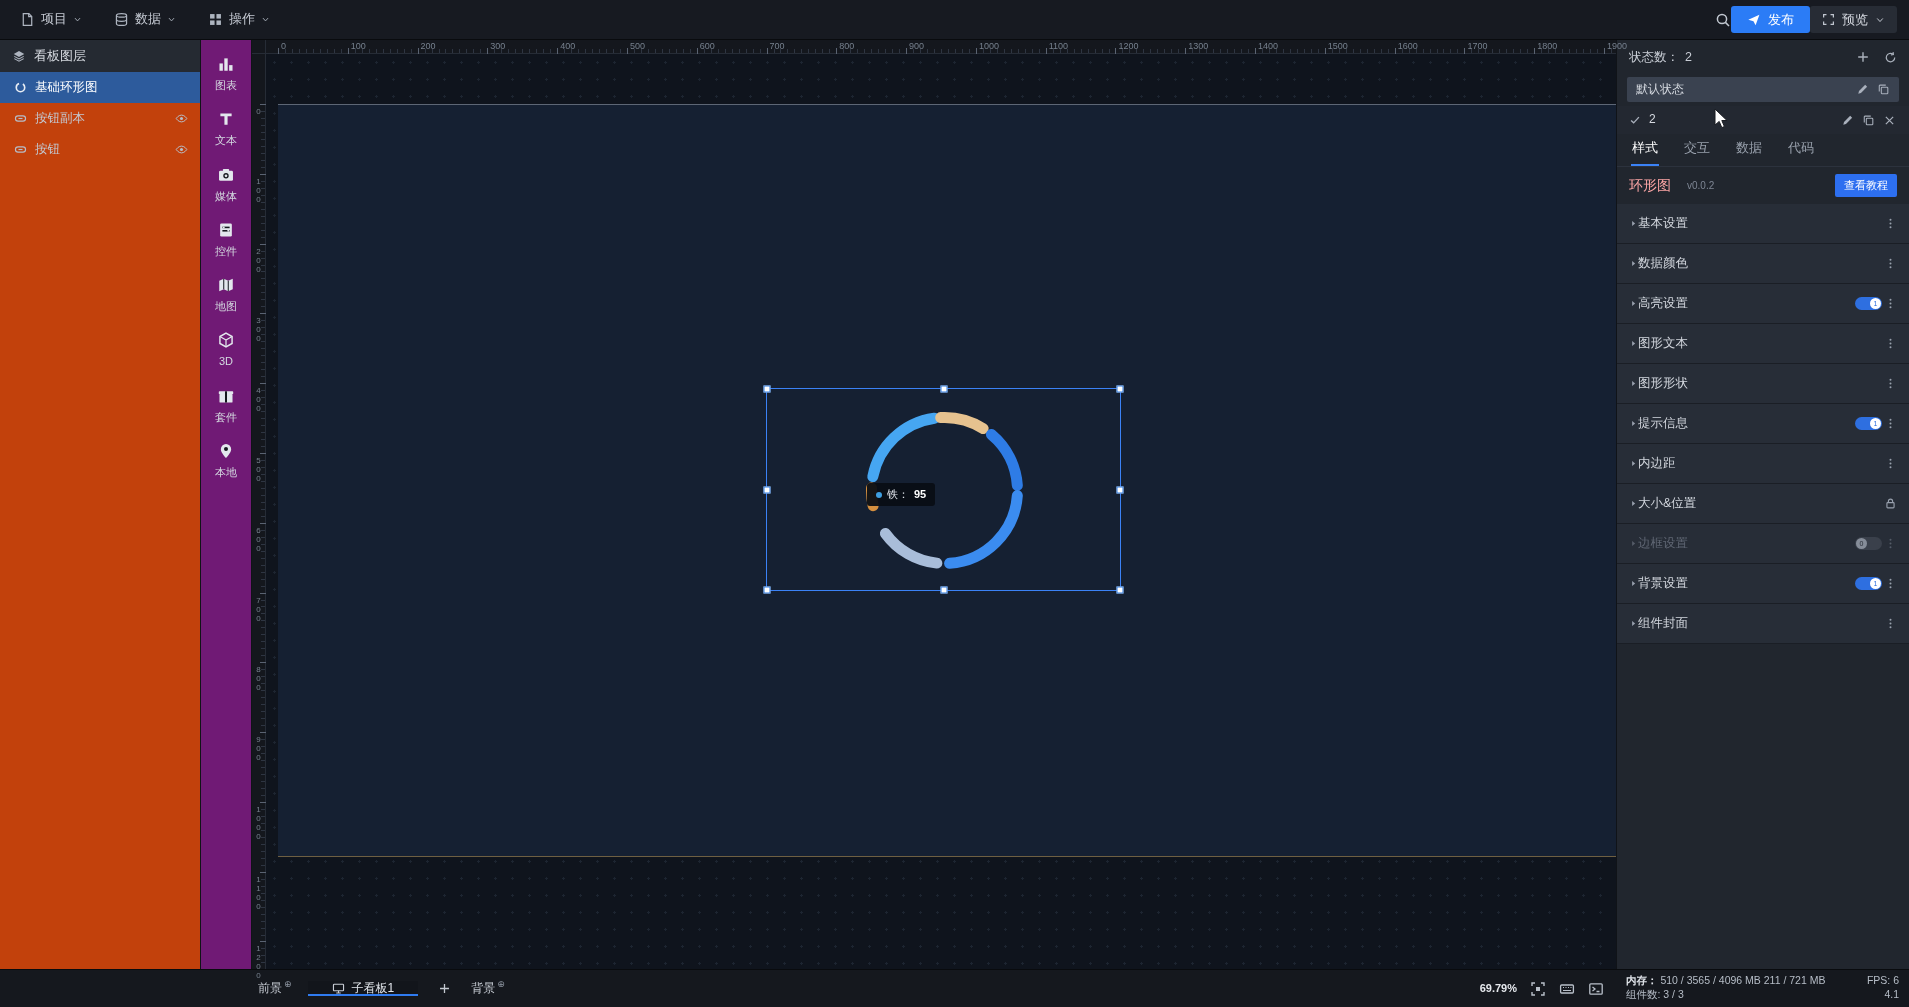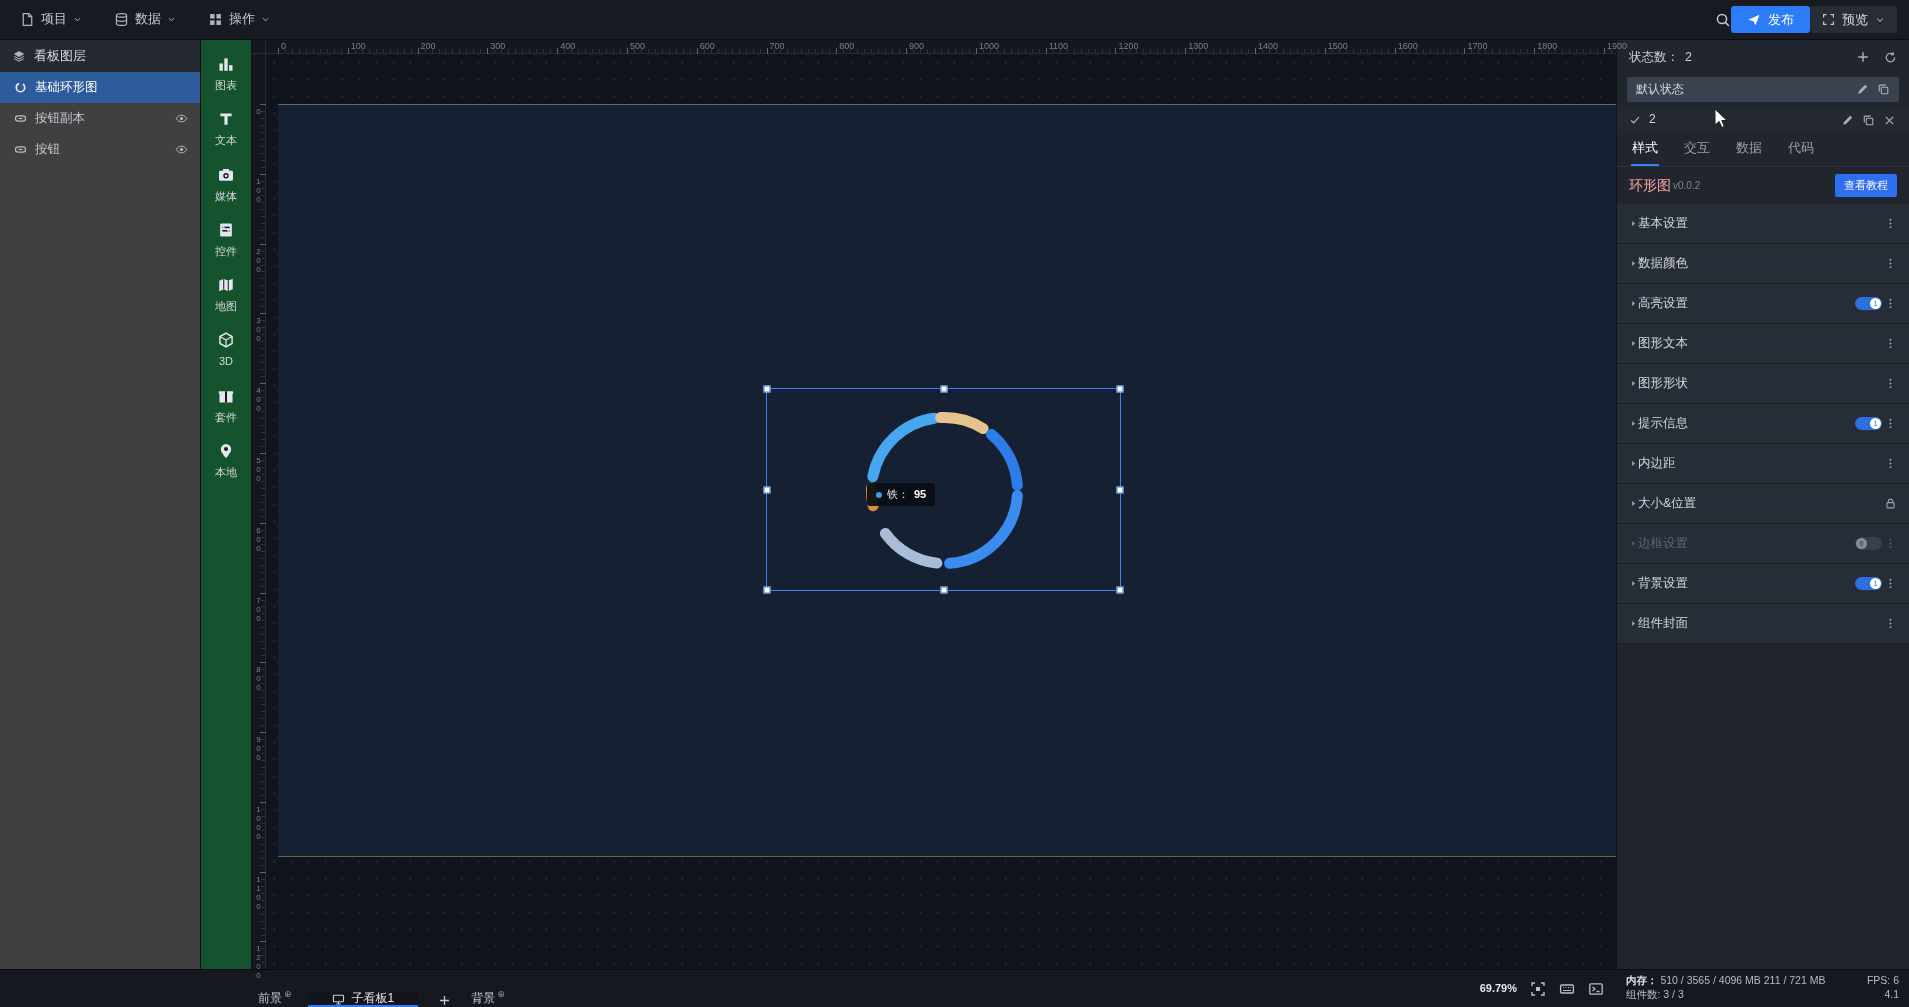--- a/index.html
+++ b/index.html
@@ -11,27 +11,27 @@
 .topbar{height:40px;flex:0 0 40px;background:#171a21;border-bottom:1px solid #090b0e;display:flex;align-items:center;justify-content:space-between;padding:0 12px 0 4px;}
 .tb-left{display:flex;align-items:center;height:100%;}
 .menu{display:flex;align-items:center;gap:6px;padding:0 16px;height:100%;color:#c6cbd4;}
 .tb-right{display:flex;align-items:center;gap:0;}
 .tb-right .ic{color:#c2c8d1;}
 .btn-publish{display:flex;align-items:center;gap:7px;height:27px;padding:0 16px;background:#2b7cf6;border:none;border-radius:3px;color:#fff;font-size:13px;font-family:inherit;}
 .btn-publish .ic{color:#fff;}
 .btn-preview{display:flex;align-items:center;gap:7px;height:27px;padding:0 12px;background:#272c35;border:none;border-radius:3px;color:#d3d7de;font-size:13px;font-family:inherit;}
 
 .main{flex:1;display:flex;min-height:0;}
-.layers{width:201px;flex:0 0 201px;background:#404040;border-right:1px solid #101318;display:flex;flex-direction:column;}
+.layers{width:201px;flex:0 0 201px;background:#c2410c;border-right:1px solid #101318;display:flex;flex-direction:column;}
 .layers-header{height:32px;display:flex;align-items:center;gap:8px;padding:0 12px;color:#d7dbe1;background:#252a32;font-size:13px;}
 .layer-item{height:31px;display:flex;align-items:center;gap:8px;padding:0 12px 0 14px;color:#c3c8d1;font-size:12.5px;}
 .layer-item.sel{background:#2d5b9c;color:#fff;}
 .layer-item .ic{color:#b7bec9;}
 .layer-item.sel .ic{color:#e8edf4;}
-.widgets{width:51px;flex:0 0 51px;background:#14532d;border-right:1px solid #101318;display:flex;flex-direction:column;align-items:center;padding-top:6px;}
+.widgets{width:51px;flex:0 0 51px;background:#701a75;border-right:1px solid #101318;display:flex;flex-direction:column;align-items:center;padding-top:6px;}
 .witem{width:100%;display:flex;flex-direction:column;align-items:center;gap:5px;padding:9px 0;color:#d4d9e0;}
 .witem .ic{color:#e3e7ed;}
 .wlbl{font-size:11px;}
 
 .canvas{flex:1;position:relative;background:#101520;min-width:0;}
 .corner{position:absolute;left:0;top:0;width:14px;height:14px;background:#14171d;border-right:1px solid #262c36;border-bottom:1px solid #262c36;z-index:3;}
 .hruler{position:absolute;left:14px;top:0;right:0;height:14px;background:#14171d;border-bottom:1px solid #262c36;z-index:2;background-image:repeating-linear-gradient(to right,#2e3542 0 1px,transparent 1px 6.979px);background-size:100% 4px;background-repeat:no-repeat;background-position:12px 100%;}
 .htick{position:absolute;top:0;height:14px;color:#76808e;font-size:9px;}
 .htick i{position:absolute;left:0;bottom:0;width:1px;height:6px;background:#5a6372;}
 .htick span{position:absolute;left:3px;top:1px;}
@@ -52,37 +52,37 @@
 .insp-head .ic{color:#aab1bc;margin-left:8px;}
 .state-row{display:flex;align-items:center;gap:8px;font-size:12px;color:#d6dae1;}
 .srow1{margin:3px 10px 4px;height:25px;background:#3a4250;border-radius:2px;padding:0 9px;}
 .srow2{height:28px;padding:0 13px 0 12px;background:#232831;}
 .state-row .ic{color:#a9b0bc;}
 .insp-tabs{height:33px;display:flex;align-items:flex-end;gap:24px;padding:0 14px;border-bottom:1px solid #2c323d;}
 .tab{padding:0 1px 9px;color:#99a1ad;font-size:13px;}
 .tab.active{color:#fff;box-shadow:inset 0 -2px 0 #3b82f6;}
 .comp-row{height:37px;display:flex;align-items:center;padding:0 12px;}
 .comp-name{font-size:14px;color:#fca5a5;}
-.comp-ver{font-size:10px;color:#7e8694;margin-left:2px;}
+.comp-ver{font-size:10px;color:#7e8694;margin-left:16px;}
 .btn-tutorial{background:#2d6ff0;color:#fff;border:none;border-radius:2px;font-size:11px;padding:4px 9px;font-family:inherit;}
 .section{height:40px;display:flex;align-items:center;padding:0 12px;background:#272d37;border-bottom:1px solid #1a1e25;}
 .sec-lbl{color:#d3d7de;font-size:12.5px;}
 .section .ic{color:#98a0ad;}
 .section.dim .sec-lbl{color:#5f6673;}
 .section.dim .ic{color:#555c68;}
 .toggle{position:relative;width:27px;height:13px;border-radius:7px;flex:0 0 auto;margin-right:2px;}
 .toggle.on{background:#2e6fe0;}
 .toggle.off{background:#454c58;}
 .section.dim .toggle.off{background:#3a404b;}
 .knob{position:absolute;top:1px;width:11px;height:11px;border-radius:50%;background:#fff;font-size:7px;line-height:11px;text-align:center;color:#2e6fe0;}
 .toggle.on .knob{right:1px;}
 .toggle.off .knob{left:1px;background:#868d99;color:#272c35;}
 
 .bottombar{height:38px;flex:0 0 38px;background:#15181e;border-top:1px solid #090b0e;display:flex;align-items:stretch;}
-.bb-left{display:flex;align-items:flex-end;gap:16px;margin-left:258px;}
+.bb-left{display:flex;align-items:center;gap:16px;margin-left:258px;}
 .bb-lab{display:flex;align-items:flex-start;gap:2px;color:#c3c8d0;font-size:12px;}
 .plus-sup{font-size:9px;color:#8f97a3;margin-top:-2px;}
 .bb-tab{display:flex;align-items:center;gap:7px;padding:0 24px;background:#12151b;box-shadow:inset 0 -2px 0 #2f7bf0;color:#e2e6ec;font-size:12px;}
 .bb-tab .ic{color:#c8cdd5;}
 .bb-add{display:flex;align-items:center;color:#c3c8d0;padding:0 4px;}
 .bb-right{margin-left:auto;display:flex;align-items:center;gap:13px;padding-right:12px;}
 .zoom{font-size:11px;font-weight:700;color:#e6e9ee;}
 .bb-right .ic{color:#b9c0ca;}
 .statusblock{width:293px;flex:0 0 293px;padding:3px 10px 0;font-size:10.5px;line-height:14px;color:#b6bdc7;}
 .srow{display:flex;justify-content:space-between;white-space:nowrap;}

